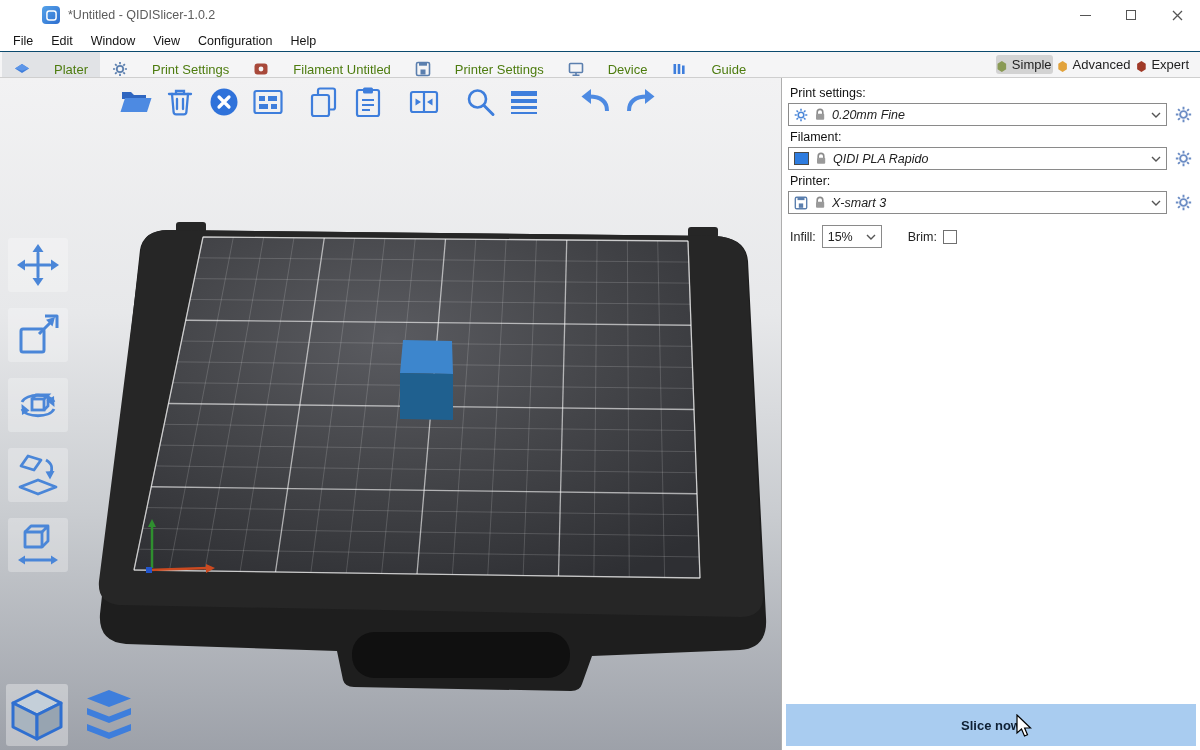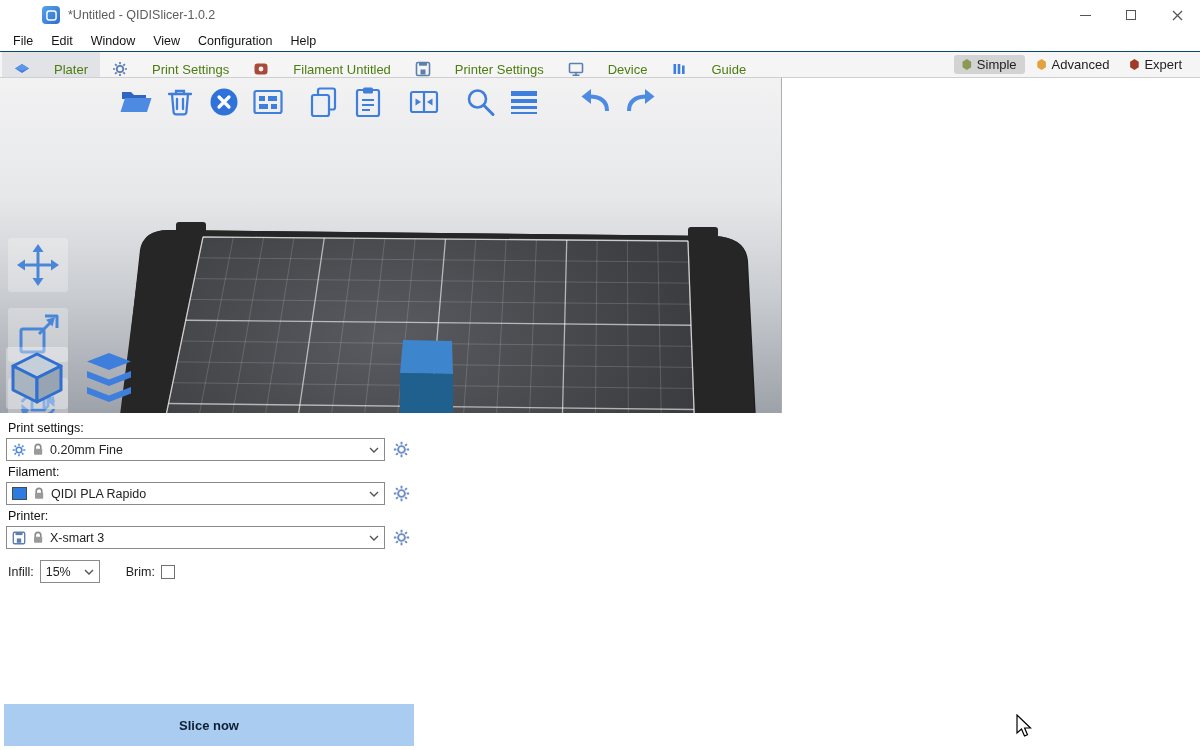--- a/index.html
+++ b/index.html
@@ -21,27 +21,27 @@
 
   
   .menubar { height:22px; display:flex; align-items:center; background:#fff; padding-left:4px; border-bottom:1px solid #0c4a6e; }
   .menu-item { padding:2px 9px; font-size:12.5px; color:#141414; }
 
   
   .tabbar { height:26px; background:#f5f5f6; border-bottom:1px solid #cfcfcf; display:flex; align-items:stretch; padding-left:2px; }
   .tab { display:flex; align-items:flex-end; gap:24px; padding:0 12px; font-size:13px; color:#4d7c0f; }
   .tab.active { background:#e1e3e6; }
   .modes { margin-left:auto; display:flex; align-items:center; gap:4px; padding-right:10px; }
-  .mode { display:flex; align-items:center; gap:5px; padding:2px 8px; border-radius:3px; font-size:13px; }
+  .mode { display:flex; align-items:flex-end; gap:5px; padding:2px 1px; border-radius:3px; font-size:13px; }
   .mode.active { background:#d3d3d3; }
   .hex { width:10px; height:11px; display:inline-block;
     clip-path:polygon(50% 0,93% 25%,93% 75%,50% 100%,7% 75%,7% 25%); }
 
   
-  .main { display:flex; height:672px;flex-direction:column; }
+  .main { display:flex; height:672px; }
   .viewport { position:relative; width:782px; height:672px; overflow:hidden;
     border-right:1px solid #aeaeae;
     background:linear-gradient(180deg,#f2f2f3 0%,#e7e8ea 35%,#c9ccd0 65%,#9da1a9 100%); }
   .scene-svg { position:absolute; left:0; top:0; }
 
   .top-toolbar { position:absolute; left:118px; top:4px; display:flex; align-items:center; }
   .ticon { width:36px; height:40px; display:flex; align-items:center; justify-content:center; margin-right:8px; }
   .grp { margin-left:12px; }
   .grp-big { margin-left:28px; }
 
@@ -49,21 +49,21 @@
   .ltool { width:60px; height:54px; display:flex; align-items:center; justify-content:center;
     background:rgba(255,255,255,0.28); border-radius:3px; }
 
   .view-icons { position:absolute; left:6px; bottom:4px; display:flex; gap:10px; align-items:flex-end; }
   .vicon { width:62px; height:62px; display:flex; align-items:center; justify-content:center; }
   .vicon.selected { background:rgba(255,255,255,0.35); border-radius:3px; }
 
   
   .sidebar { position:relative; width:417px; height:672px; background:#fff; padding:4px 6px 0 6px; }
   .sb-label { font-size:12.5px; color:#111; margin:4px 0 3px 2px; }
-  .sb-row { display:flex; align-items:center; gap:6px; margin-bottom:0; }
+  .sb-row { display:flex; align-items:center; gap:6px; margin-bottom:0;font-style:italic; }
   .combo { flex:1; height:23px; border:1px solid #8a8a8a; background:#fff; display:flex;
     align-items:center; gap:6px; padding:0 5px; font-size:12.5px; min-width:0; }
   .combo-text { flex:1; white-space:nowrap; overflow:hidden; }
   .gear-btn { width:20px; height:20px; background:none; border:none; padding:0;
     display:flex; align-items:center; justify-content:center; }
   .swatch { width:15px; height:13px; border:1px solid #4a4a4a; flex:none; }
   .sb-inline { display:flex; align-items:center; margin:11px 0 0 2px; font-size:12.5px; gap:6px; }
   .combo.supports { flex:none; width:332px; }
   .combo.infill { flex:none; width:60px; }
   .brim-label { margin-left:20px; }

